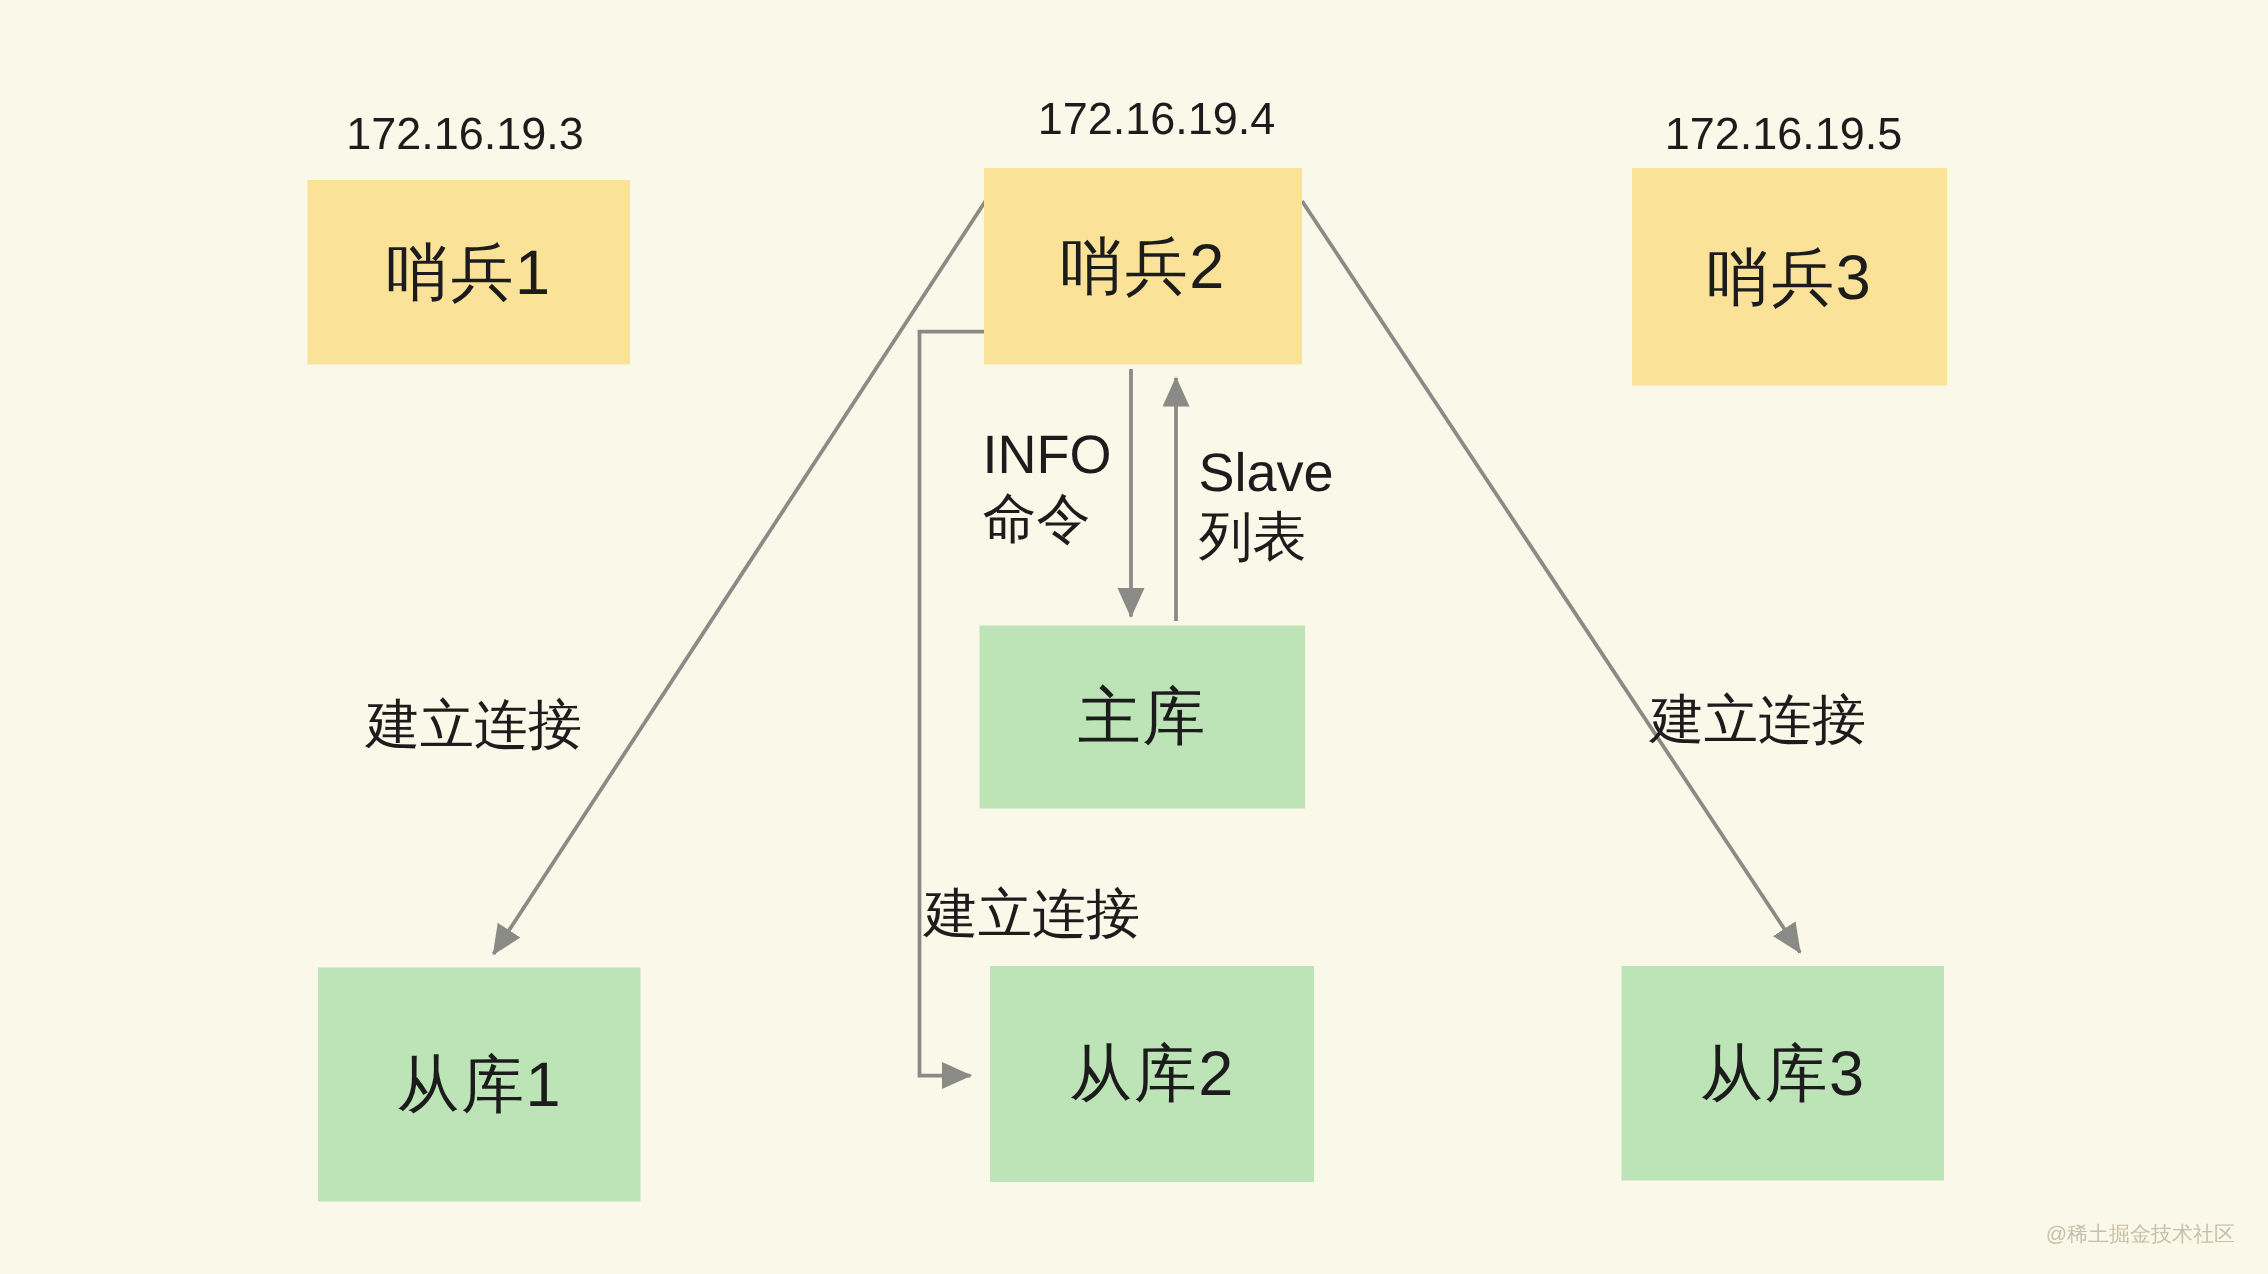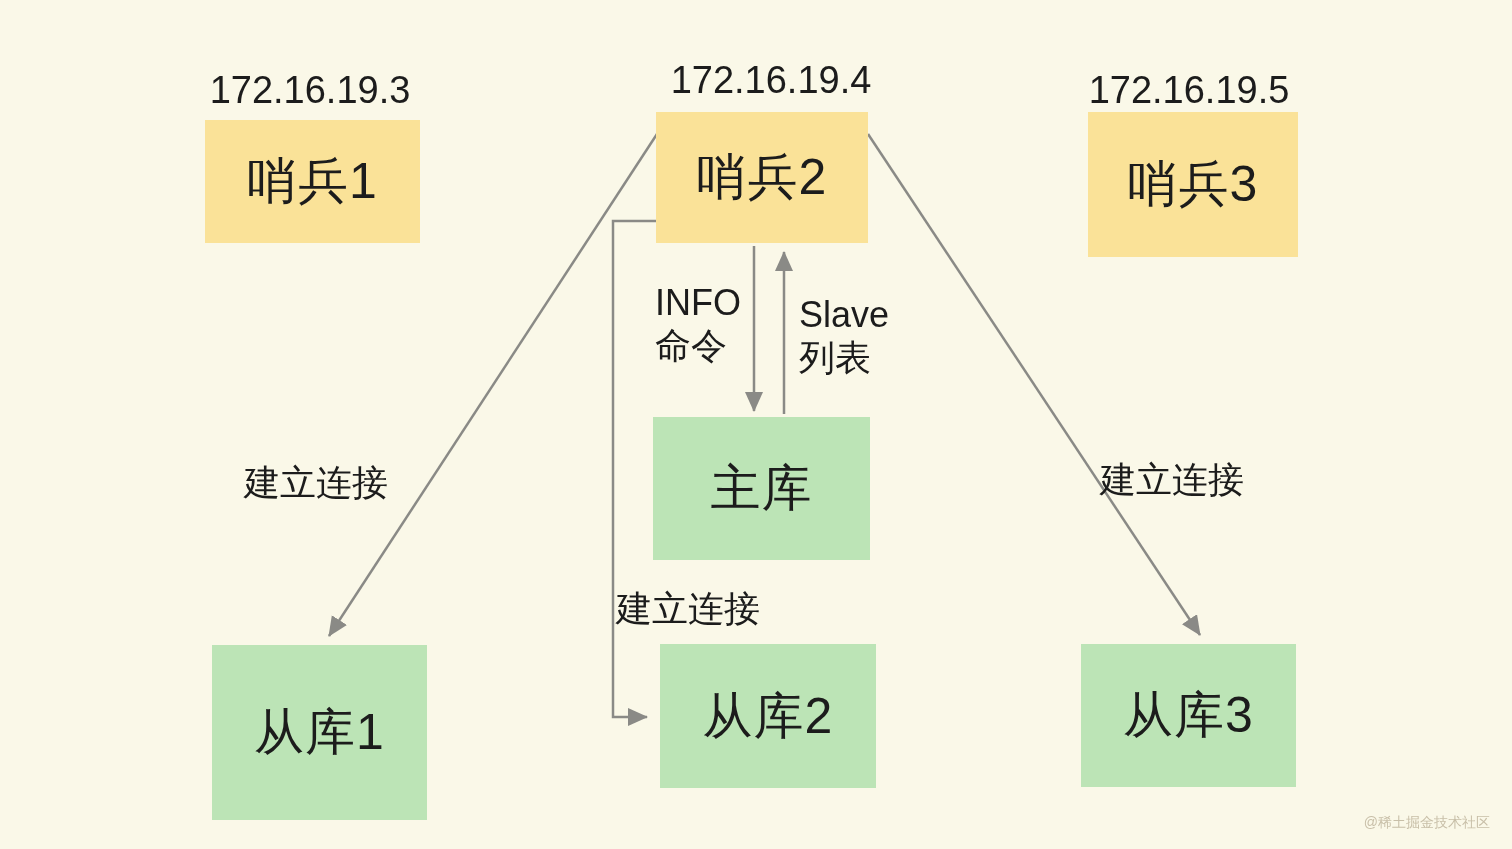--- a/index.html
+++ b/index.html
@@ -25,30 +25,30 @@
     stroke: var(--arrow-color, #8a8a86);
     stroke-width: 2.5;
     fill: none;
   }
   .arrowhead { fill: var(--arrow-color, #8a8a86); }
   .node {
     position: absolute;
     display: flex;
     align-items: center;
     justify-content: center;
-    font-size: 50px;
+    font-size: 42px;
     letter-spacing: 1px;
     color: var(--text-color, #1c1c1c);
   }
   .sentinel { background: var(--sentinel-fill, #fae298); }
   .db { background: var(--db-fill, #bce4b6); }
   .ip {
     position: absolute;
     transform: translateX(-50%);
-    font-size: 38px;
+    font-size: 30px;
     line-height: 32px;
     color: var(--text-color, #1c1c1c);
     white-space: nowrap;
   }
   .edge-label {
     position: absolute;
     font-size: 36px;
     line-height: 43px;
     color: var(--text-color, #1c1c1c);
     white-space: nowrap;
@@ -87,24 +87,24 @@
   <div class="node sentinel" style="left:205px; top:120px; width:215px; height:123px;">
     <span>哨兵1</span>
   </div>
   <div class="node sentinel" style="left:656px; top:112px; width:212px; height:131px;">
     <span>哨兵2</span>
   </div>
   <div class="node sentinel" style="left:1088px; top:112px; width:210px; height:145px;">
     <span>哨兵3</span>
   </div>
 
-  <div class="node db" style="left:653px; top:417px; width:217px; height:143px;justify-content:center;">
+  <div class="node db" style="left:653px; top:417px; width:217px; height:122px;justify-content:center;">
     <span>主库</span>
   </div>
-  <div class="node db" style="left:212px; top:645px; width:215px; height:175px;">
+  <div class="node db" style="left:212px; top:645px; width:215px; height:156px;">
     <span>从库1</span>
   </div>
   <div class="node db" style="left:660px; top:644px; width:216px; height:144px;">
     <span>从库2</span>
   </div>
   <div class="node db" style="left:1081px; top:644px; width:215px; height:143px;">
     <span>从库3</span>
   </div>
 
   <div class="edge-label" style="left:244px; top:461px;">建立连接</div>

